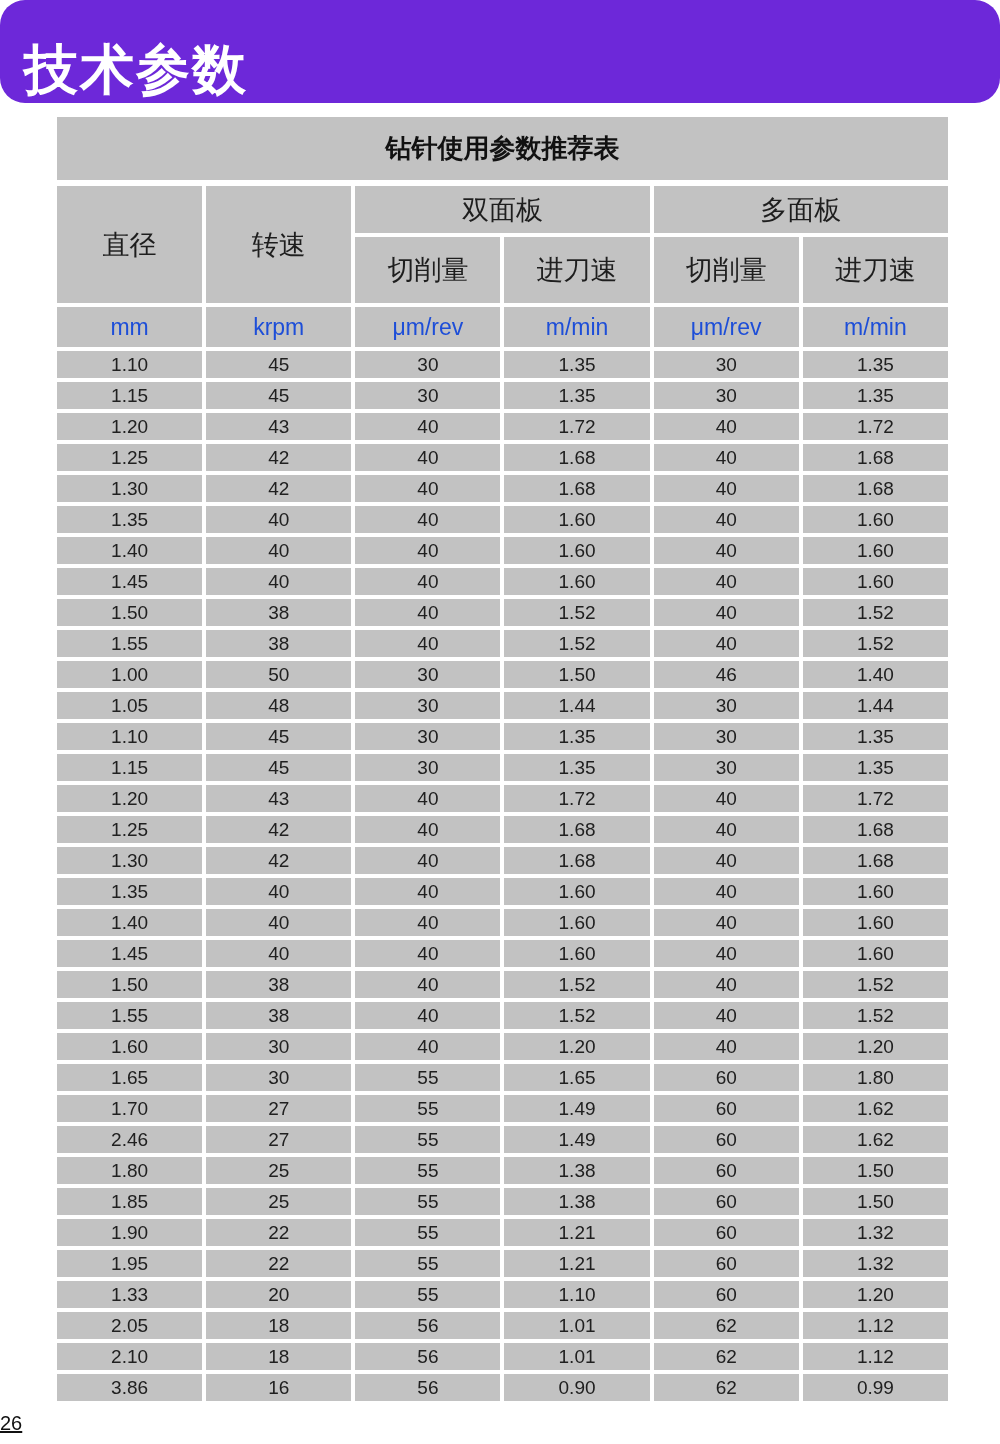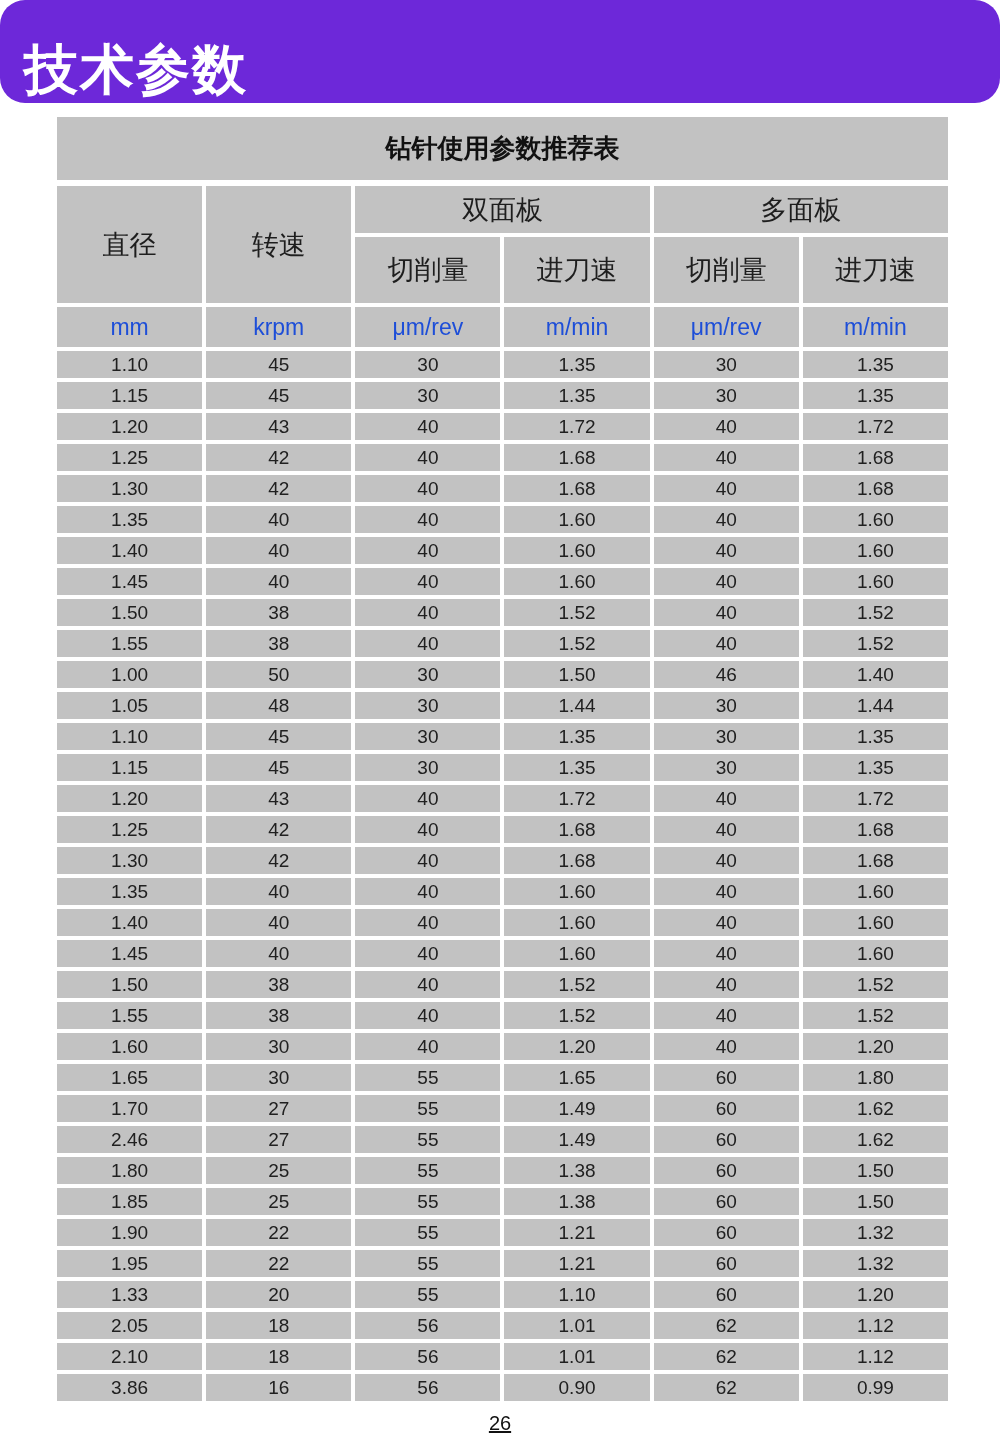--- a/index.html
+++ b/index.html
@@ -73,21 +73,21 @@
   tr.data-row { height: 31px; }
   tr.data-row td {
     font-size: 19px;
     color: #202020;
   }
   .page-number {
     position: absolute;
     top: 1412px;
     left: 0;
     width: 1000px;
-    text-align: center;
+    text-align: left;
     font-size: 20px;
     color: #111111;
   }
   .page-number span { text-decoration: underline; }
 </style>
 </head>
 <body>
 
 <div class="page">
 

